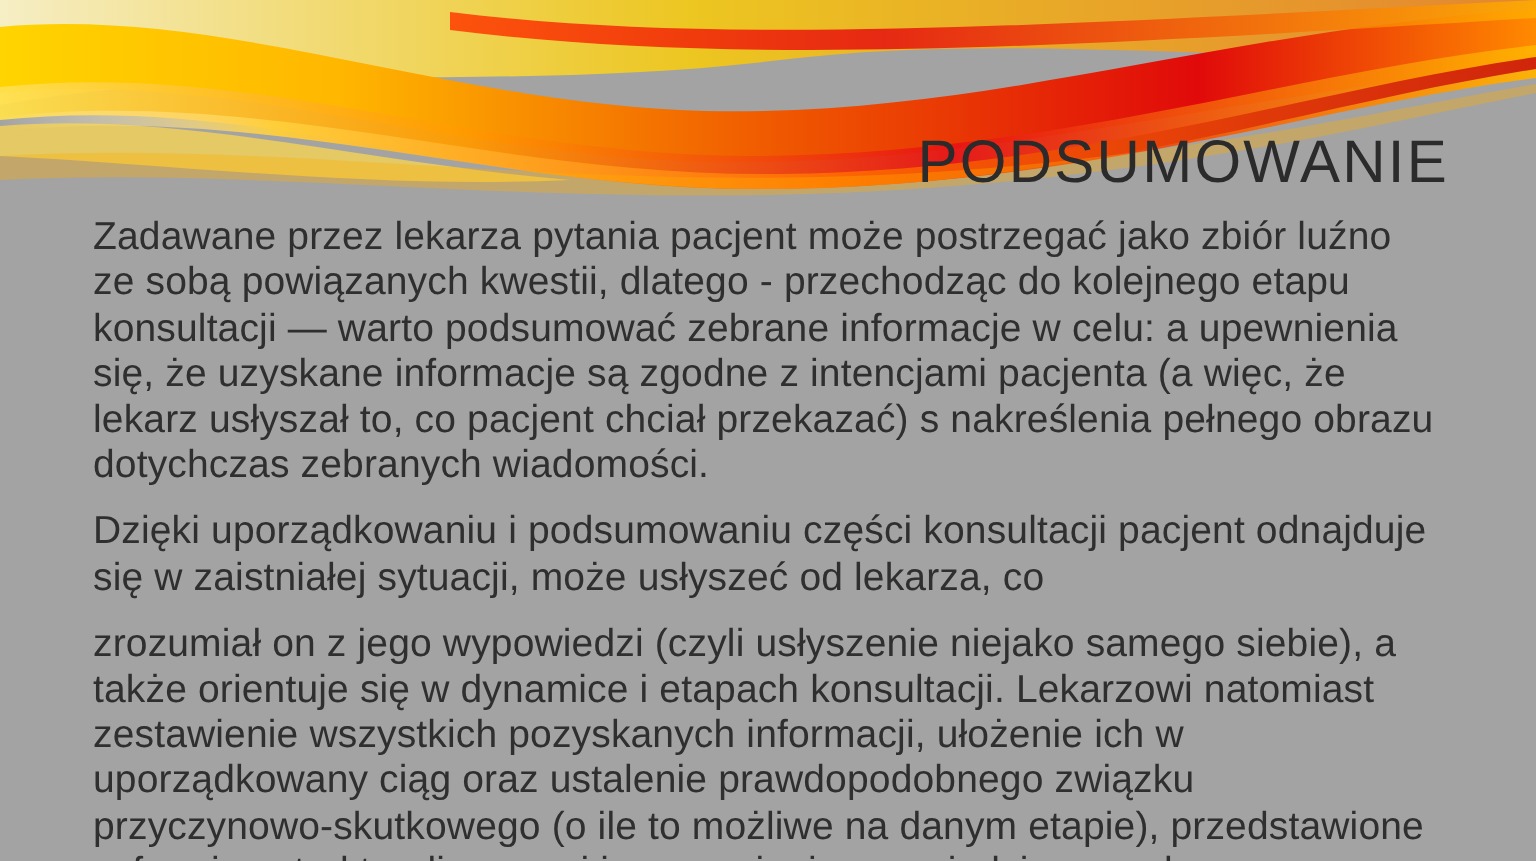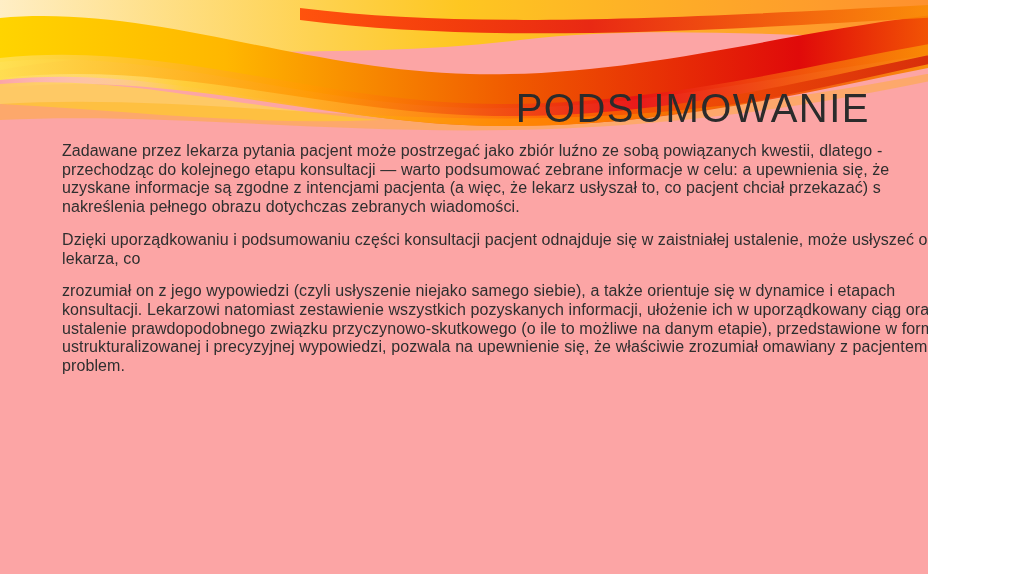--- a/index.html
+++ b/index.html
@@ -8,23 +8,23 @@
   }
   body {
     width: 1024px;
     height: 574px;
     background: #ffffff;
     font-family: "Liberation Sans", sans-serif;
     overflow: hidden;
   }
   .slide {
     position: relative;
-    width: 928px;
+    width: 1024px;
     height: 574px;
-    background: #fca5a5;
+    background: #a3a3a3;
     overflow: hidden;
   }
   .decor {
     position: absolute;
     top: 0;
     left: 0;
     width: 1024px;
     height: 150px;
     pointer-events: none;
   }
@@ -42,21 +42,21 @@
     line-height: 1.1;
   }
   .body-text {
     position: absolute;
     top: 142px;
     left: 62px;
     width: 900px;
   }
   .body-text p {
     margin: 0 0 14px 0;
-    font-size: 16px;
+    font-size: 26px;
     line-height: 1.17;
     color: #2f2f2f;
     letter-spacing: 0.1px;
   }
   .body-text p:last-child {
     margin-bottom: 4px;
   }
 </style>
 </head>
 <body>
@@ -108,17 +108,17 @@
 
     <path d="M0,84 C120,74 240,108 380,120 C250,126 120,110 0,104 Z" fill="#ffd84a" opacity="0.7"></path>
 
     <path d="M0,104 C200,92 400,134 660,112 C820,98 930,72 1024,56 L1024,62 C930,80 820,108 660,122 C400,146 200,110 0,120 Z" fill="#ffb000" opacity="0.35"></path>
   </svg>
 
   <h1 class="title">PODSUMOWANIE</h1>
 
   <div class="body-text">
     <p>Zadawane przez lekarza pytania pacjent może postrzegać jako zbiór luźno ze sobą powiązanych kwestii, dlatego - przechodząc do kolejnego etapu konsultacji — warto podsumować zebrane informacje w celu: a upewnienia się, że uzyskane informacje są zgodne z intencjami pacjenta (a więc, że lekarz usłyszał to, co pacjent chciał przekazać) s nakreślenia pełnego obrazu dotychczas zebranych wiadomości.</p>
-    <p>Dzięki uporządkowaniu i podsumowaniu części konsultacji pacjent odnajduje się w zaistniałej ustalenie, może usłyszeć od lekarza, co</p>
+    <p>Dzięki uporządkowaniu i podsumowaniu części konsultacji pacjent odnajduje się w zaistniałej sytuacji, może usłyszeć od lekarza, co</p>
     <p>zrozumiał on z jego wypowiedzi (czyli usłyszenie niejako samego siebie), a także orientuje się w dynamice i etapach konsultacji. Lekarzowi natomiast zestawienie wszystkich pozyskanych informacji, ułożenie ich w uporządkowany ciąg oraz ustalenie prawdopodobnego związku przyczynowo-skutkowego (o ile to możliwe na danym etapie), przedstawione w formie ustrukturalizowanej i precyzyjnej wypowiedzi, pozwala na upewnienie się, że właściwie zrozumiał omawiany z pacjentem problem.</p>
   </div>
 
 </div>
 
 </body></html>

